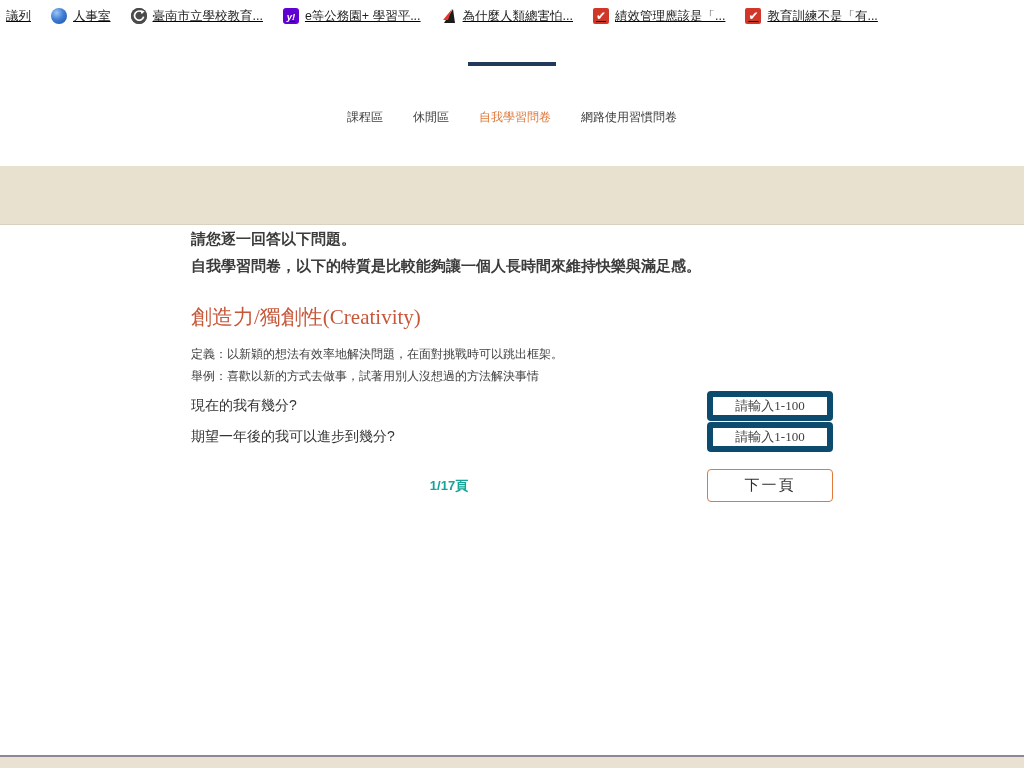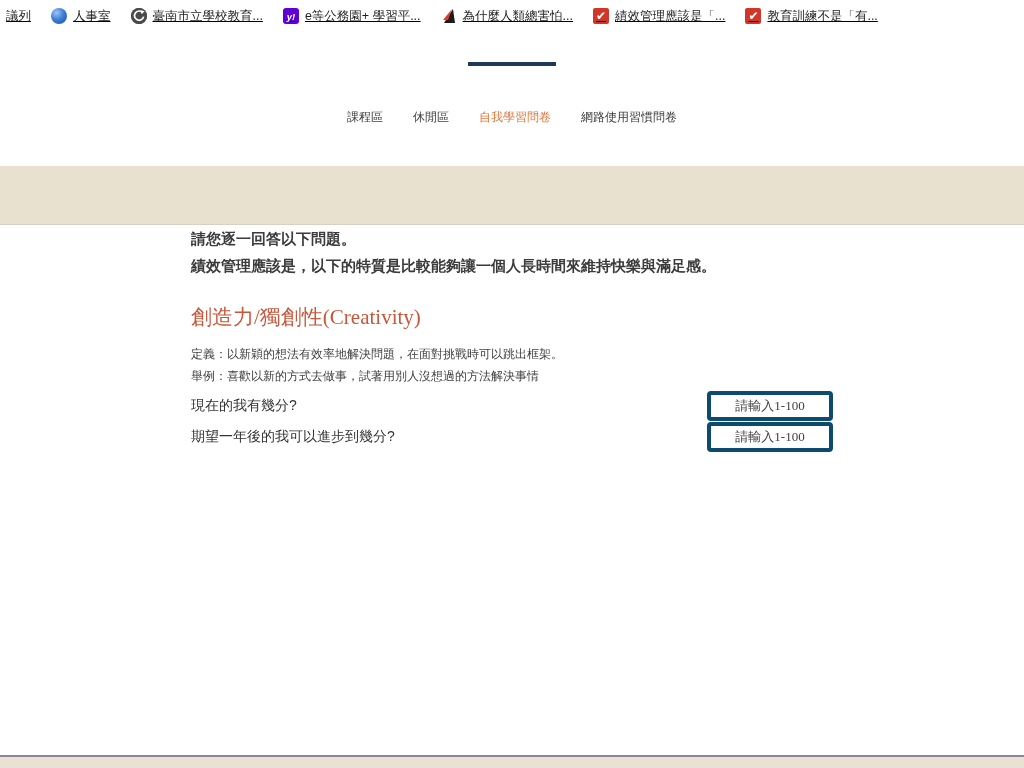--- a/index.html
+++ b/index.html
@@ -45,21 +45,21 @@
   .content { width:642px; margin:0 auto; }
   .intro { font-size:15px; font-weight:bold; color:#3b3b3b; line-height:27px; }
   .trait-heading { margin-top:24px; font-size:21px; color:#c8573a;
                    font-family:"Liberation Serif","DejaVu Serif",serif; }
   .desc { margin-top:12px; font-size:12px; color:#404040; line-height:22px; }
 
   .q-row { display:flex; align-items:center; justify-content:space-between; }
   .q-row.r1 { margin-top:4px; }
   .q-row.r2 { margin-top:1px; }
   .q-label { font-size:14px; color:#333; }
-  .score-input { width:126px; height:30px; border:4px solid #0c4a6e; border-radius:4px;
+  .score-input { width:126px; height:30px; border:6px solid #0c4a6e; border-radius:4px;
                  background:#fff; text-align:center; font-size:13px; color:#c2410c;
                  outline:none; font-family:"Liberation Serif","DejaVu Serif",serif; }
   .score-input::placeholder { color:#3f3f3f; opacity:1; }
 
   .footer-row { margin-top:17px; display:flex; align-items:center; }
   .indicator-zone { flex:1; display:flex; justify-content:center; }
   .page-indicator { font-size:13px; font-weight:bold; color:#17a398; }
   .next-btn { width:126px; height:33px; border:1.5px solid #e2793a; border-radius:4px;
               background:#fff; font-size:15px; color:#2b2b2b; cursor:pointer; letter-spacing:2px;
               font-family:"Liberation Sans","DejaVu Sans",sans-serif; }
@@ -122,32 +122,38 @@
     <span class="nav-item">課程區</span>
     <span class="nav-item">休閒區</span>
     <span class="nav-item active">自我學習問卷</span>
     <span class="nav-item">網路使用習慣問卷</span>
   </div>
 
   <div class="beige-band"></div>
 
   <div class="content">
     <div class="intro">請您逐一回答以下問題。</div>
-    <div class="intro">績效管理應該是，以下的特質是比較能夠讓一個人長時間來維持快樂與滿足感。</div>
+    <div class="intro">自我學習問卷，以下的特質是比較能夠讓一個人長時間來維持快樂與滿足感。</div>
 
     <div class="trait-heading">創造力/獨創性(Creativity)</div>
     <div class="desc">定義：以新穎的想法有效率地解決問題，在面對挑戰時可以跳出框架。</div>
     <div class="desc" style="margin-top:0;">舉例：喜歡以新的方式去做事，試著用別人沒想過的方法解決事情</div>
 
     <div class="q-row r1">
       <span class="q-label">現在的我有幾分?</span>
       <input class="score-input" type="text" placeholder="請輸入1-100" style="">
     </div>
 
     <div class="q-row r2">
       <span class="q-label">期望一年後的我可以進步到幾分?</span>
       <input class="score-input" type="text" placeholder="請輸入1-100" style="">
     </div>
 
+    <div class="footer-row">
+      <div class="indicator-zone">
+        <span class="page-indicator">1/17頁</span>
+      </div>
+      <button class="next-btn">下一頁</button>
+    </div>
   </div>
 
   <div class="bottom-strip"></div>
 </div>
 
 </body></html>

